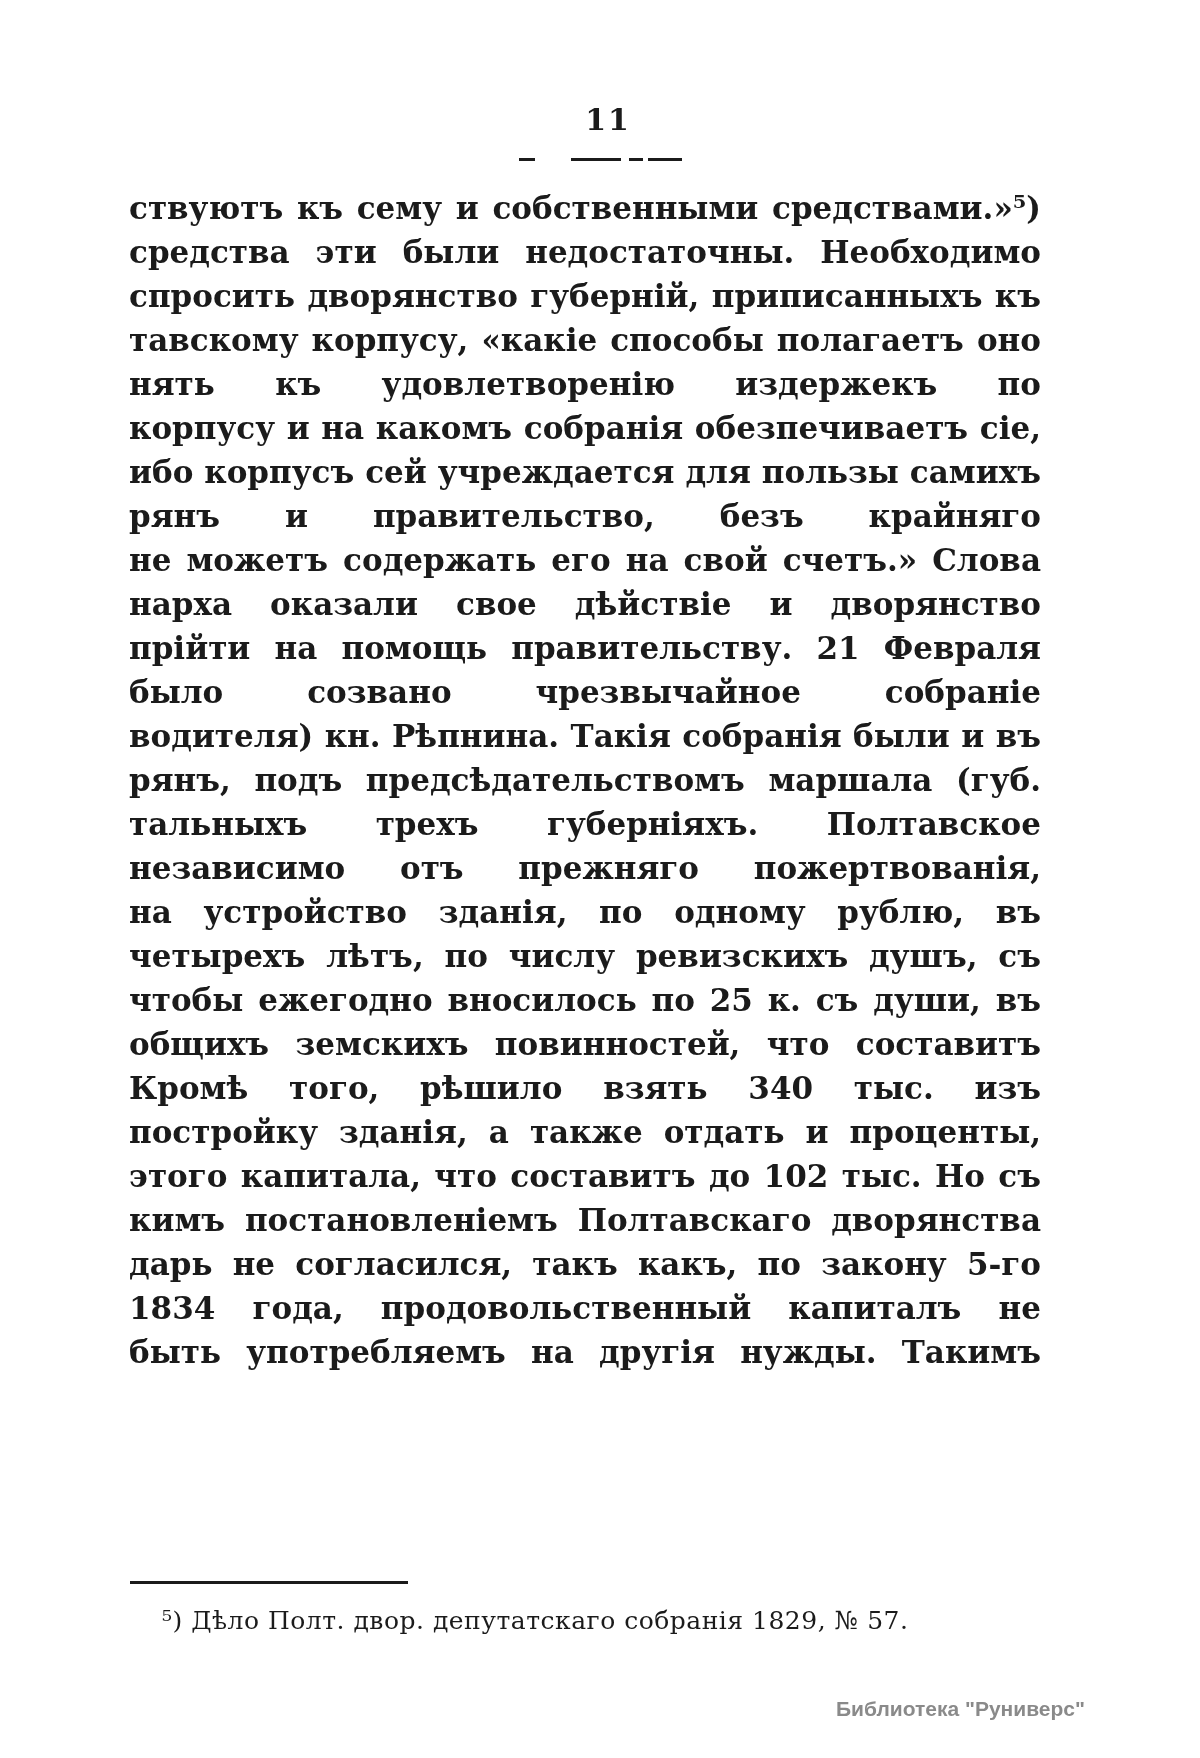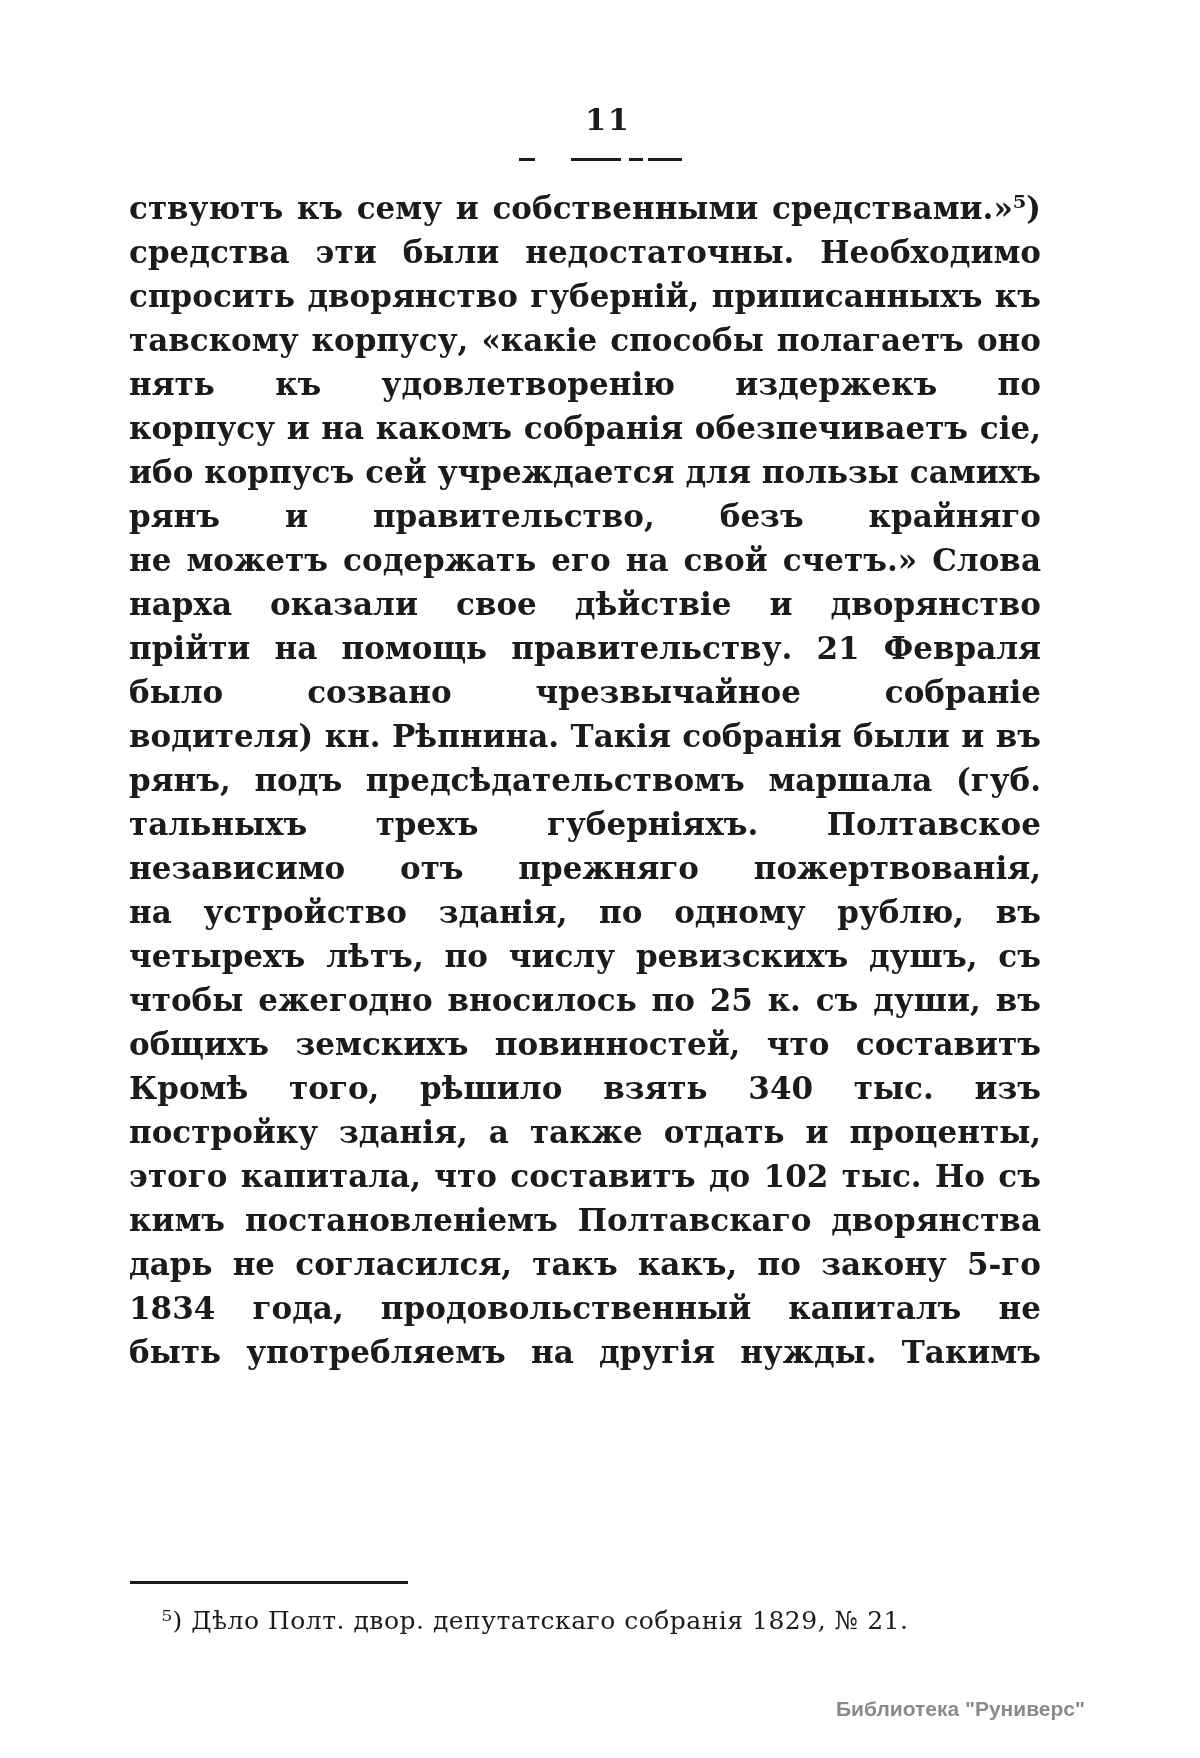--- a/index.html
+++ b/index.html
@@ -88,17 +88,17 @@
       <div class="line">постройку зданія, а также отдать и проценты, полу-</div>
       <div class="line">этого капитала, что составитъ до 102 тыс. Но съ та-</div>
       <div class="line">кимъ постановленіемъ Полтавскаго дворянства Госу-</div>
       <div class="line">дарь не согласился, такъ какъ, по закону 5-го Іюня</div>
       <div class="line">1834 года, продовольственный капиталъ не можетъ</div>
       <div class="line">быть употребляемъ на другія нужды. Такимъ обра-</div>
     </div>
 
   <div class="footnote-rule"></div>
 
-  <div class="footnote">⁵) Дѣло Полт. двор. депутатскаго собранія 1829, № 21.</div>
+  <div class="footnote">⁵) Дѣло Полт. двор. депутатскаго собранія 1829, № 57.</div>
 
   <div class="watermark">Библиотека "Руниверс"</div>
 
 </div>
 
 </body></html>

